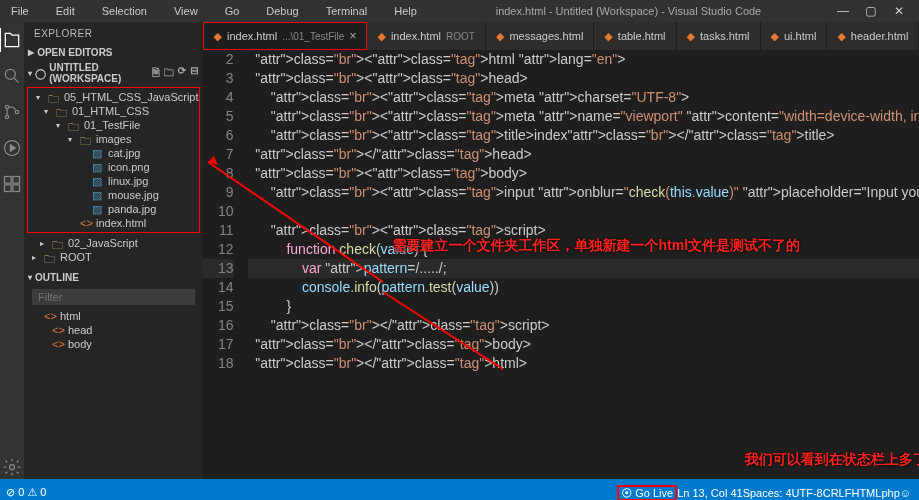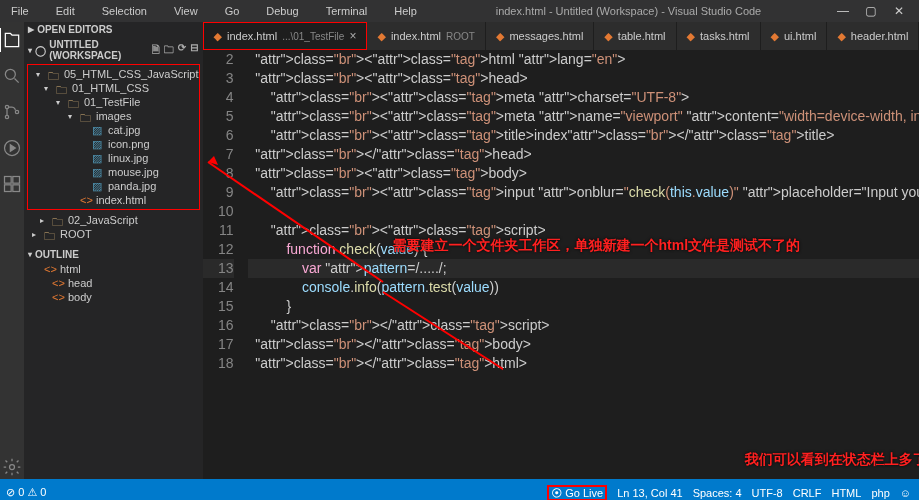--- a/index.html
+++ b/index.html
@@ -40,21 +40,21 @@
 .tab .close { color:#aaa; font-size:12px; }
 .tab .dim { color:#888; font-size:10px; }
 .code { flex:1; display:flex; font-family:Consolas,monospace; font-size:14px; line-height:19px; overflow:hidden; position:relative; }
 .gutter { width:45px; text-align:right; padding-right:14px; color:#858585; user-select:none; }
 .lines { flex:1; white-space:pre; position:relative; }
 .ln.cur { background:#2a2a2a; } .str{color:#ce9178;} .fn{color:#dcdcaa;} .kw{color:#f9a8d4;} .obj{color:#9cdcfe;}
 .anno { position:absolute; color:#fc2; font-weight:700; font-size:14px; text-shadow:0 0 3px #000; z-index:10; }
 .anno.red { color:#ff2020; }
 .statusbar { height:27px; background:#007acc; display:flex; align-items:center; font-size:11px; color:#fff; }
 .sb-l { display:flex; gap:8px; padding-left:6px; }
-.sb-r { margin-left:auto; display:flex; gap:10px; padding-right:8px; }
+.sb-r { margin-left:auto; display:flex; gap:0; padding-right:8px; }
 .sb-item { display:flex; align-items:center; gap:3px; }
 .golive-box { border:2px solid red; padding:0 2px; margin:-2px 0; }
 svg { display:block; }
 .arrow { position:absolute; pointer-events:none; z-index:5; }
 </style>
 </head>
 <body>
 
 <div class="titlebar">
   <div class="menu" id="menu">
@@ -113,20 +113,21 @@
     <div class="spacer"></div>
     <div class="ico">
         <svg width="20" height="20" viewBox="0 0 24 24" fill="none" stroke="currentColor" stroke-width="1.5">
           <circle cx="12" cy="12" r="3"></circle>
           <path d="M12 2v3M12 19v3M4.2 4.2l2.1 2.1M17.7 17.7l2.1 2.1M2 12h3M19 12h3M4.2 19.8l2.1-2.1M17.7 6.3l2.1-2.1"></path>
         </svg>
       </div>
   </div>
 
   <div class="side">
+    <div class="side-head">EXPLORER</div>
     <div class="sect">
         <span class="chev">▶</span>
         <span>OPEN EDITORS</span>
       </div>
     <div class="sect">
       <span class="chev">▾</span>
         <span>◯</span>
         <span>UNTITLED (WORKSPACE)</span>
       <span class="acts">
         <span>🗎</span>
@@ -196,20 +197,21 @@
         <div class="tnode d0">
           <span class="tchev">▸</span>
           <span class="ticon ti-folder">🗀</span>
           <span>ROOT</span>
         </div>
       </div>
     <div class="sect outline">
         <span class="chev">▾</span>
         <span>OUTLINE</span>
       </div>
+    <input class="filter" placeholder="Filter" style="">
     <div id="outline">
         <div class="tnode d0">
           <span class="tchev"></span>
           <span class="ticon ti-html">&lt;&gt;</span>
           <span>html</span>
         </div>
         <div class="tnode d1">
           <span class="tchev"></span>
           <span class="ticon ti-html">&lt;&gt;</span>
           <span>head</span>

